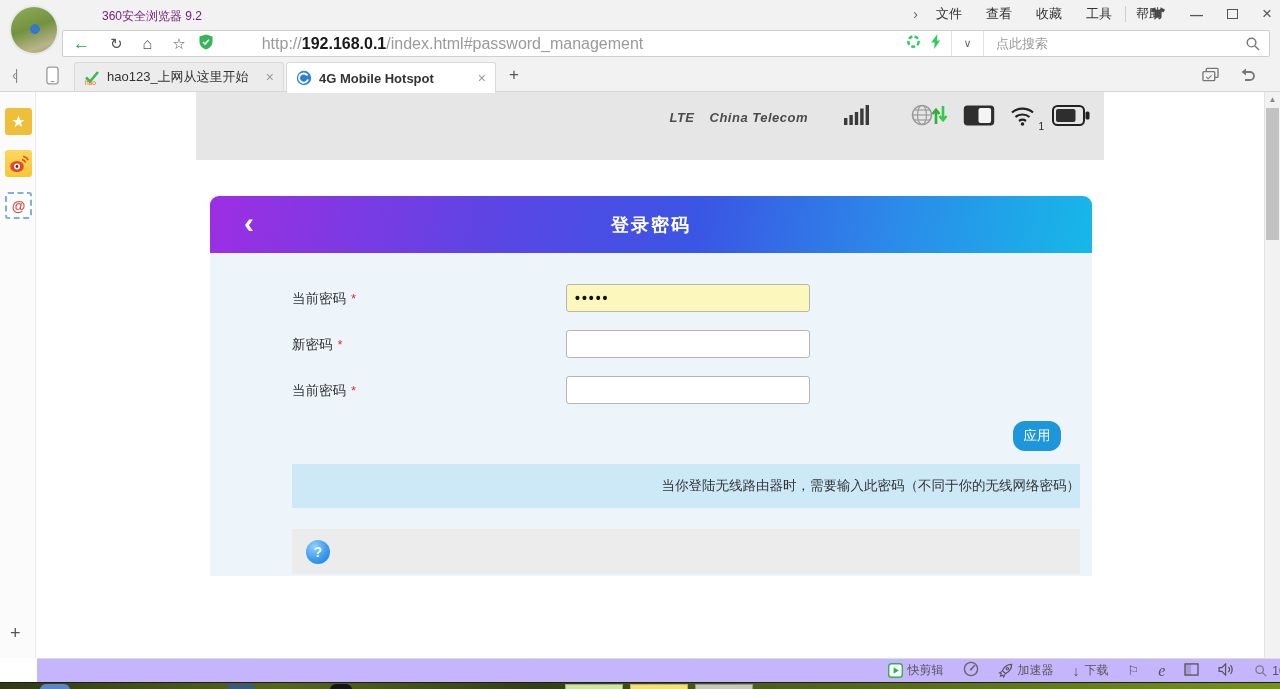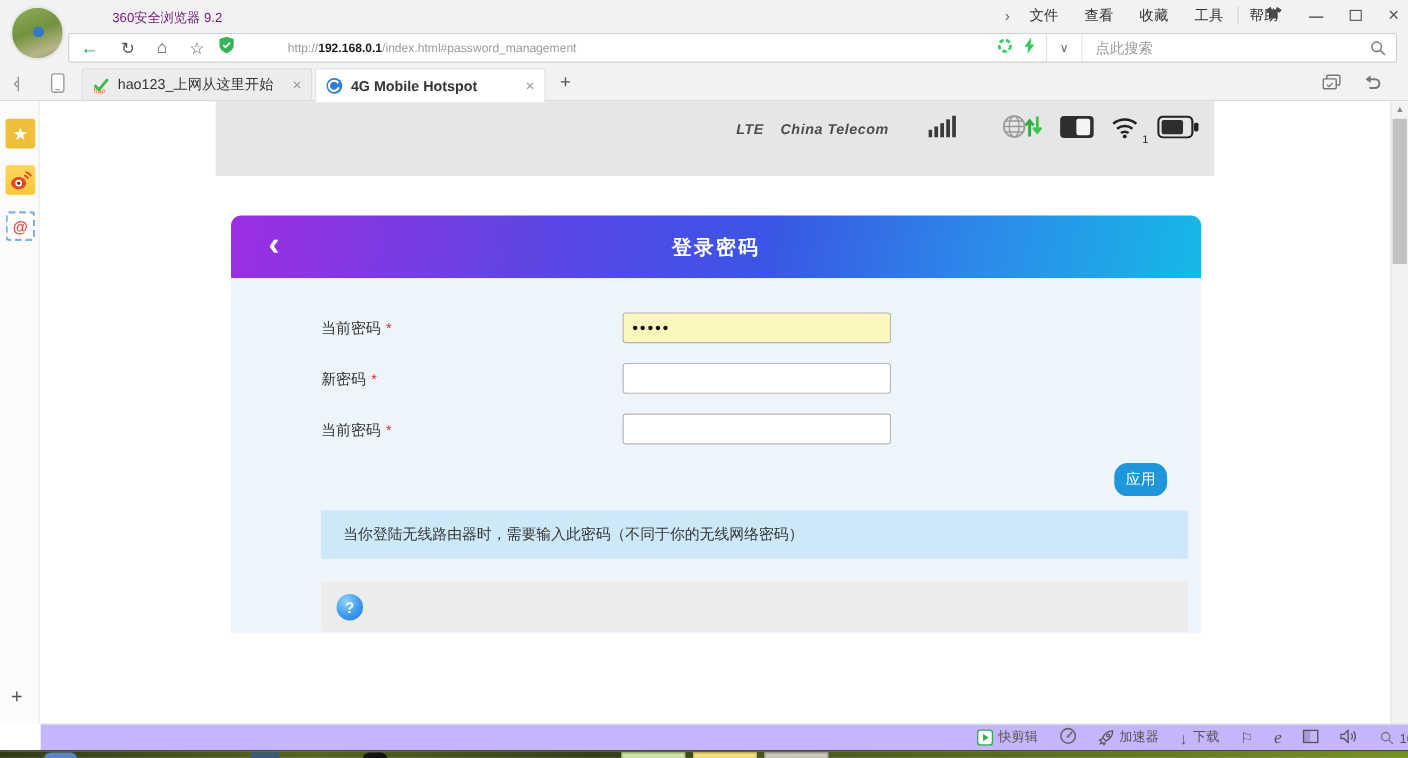--- a/index.html
+++ b/index.html
@@ -23,21 +23,21 @@
   .win-close { font-size:17px; color:#555; }
 
   .addressbar { position:absolute; left:0; top:28px; width:1280px; height:32px; background:#f2f2f2; }
   .omnibar { position:absolute; left:62px; top:2px; width:1208px; height:27px; background:#fff;
              border:1px solid #cfcfcf; border-radius:2px; display:flex; align-items:center; }
   .nav-icons { display:flex; align-items:center; gap:20px; padding:0 12px 0 10px; }
   .glyph-back { color:#15a84b; font-size:17px; font-weight:bold; }
   .glyph-refresh { color:#555; font-size:15px; }
   .glyph-home { color:#555; font-size:16px; }
   .glyph-star { color:#555; font-size:15px; }
-  .urltext { flex:1; font-size:11px; color:#9a9a9a; white-space:nowrap; overflow:hidden; margin-left:8px;padding-left:40px; }
+  .urltext { flex:1; font-size:16px; color:#9a9a9a; white-space:nowrap; overflow:hidden; margin-left:8px;padding-left:40px; }
   .urltext b { color:#1a1a1a; }
   .ext-icons { display:flex; align-items:center; gap:10px; padding-right:10px; }
   .omni-cell { display:flex; align-items:center; justify-content:center; width:32px; height:100%; border-left:1px solid #e2e2e2; color:#666; font-size:11px; }
   .search-cell { width:252px; height:100%; border-left:1px solid #e2e2e2; display:flex; align-items:center; }
   .search-input { border:none; outline:none; width:200px; font-size:13px; padding-left:12px; color:#4d7c0f; background:transparent; }
   .search-input::placeholder { color:#999; }
   .mag-cell { width:34px; display:flex; justify-content:center; }
 
   .tabbar { position:absolute; left:0; top:60px; width:1280px; height:32px; background:#f2f2f2; border-bottom:1px solid #d6d6d6; }
   .collapse-glyph { position:absolute; left:12px; top:7px; color:#888; font-size:14px; letter-spacing:-2px; }
@@ -81,21 +81,21 @@
   .banner-title { color:#fff; font-size:18px; font-weight:bold; letter-spacing:2px; }
   .formarea { position:relative; height:323px; background:#edf4fa; }
   .flabel { position:absolute; left:82px; font-size:13.5px; color:#333; }
   .req { color:#e03131; margin-left:5px; font-size:13px; }
   .finput { position:absolute; left:356px; width:244px; height:28px; border:1px solid #b5b5b5; border-radius:3px;
             padding:0 8px; font-size:14px; background:#fff; outline:none; }
   .finput.filled { background:#fbf7bd; font-weight:bold; letter-spacing:2px; color:#111; }
   .apply-btn { position:absolute; right:31px; top:168px; width:48px; height:30px; background:#1d96dc; color:#fff;
                border:none; border-radius:12px; font-size:13.5px; font-family:inherit; }
   .note-box { position:absolute; left:82px; top:211px; width:788px; height:44px; background:#cde9f8;
-              display:flex; align-items:center; padding-left:20px; font-size:13.5px; color:#333; }
+              display:flex; align-items:center; padding-left:20px; font-size:13.5px; color:#333;justify-content:flex-end; }
   .help-bar { position:absolute; left:82px; top:276px; width:788px; height:45px; background:#ececec;
               display:flex; align-items:center; padding-left:14px; }
   .qball { width:24px; height:24px; border-radius:50%; color:#fff; font-weight:bold; font-size:14px;
            text-align:center; line-height:24px;
            background:radial-gradient(circle at 35% 28%, #90d1ff 0%, #3d9bee 55%, #1a7ade 100%); }
 
   .scrollbar { position:absolute; right:0; top:0; width:16px; height:566px; background:#f2f2f2; border-left:1px solid #e3e3e3; }
   .scroll-up { position:absolute; top:3px; left:0; width:15px; text-align:center; font-size:8px; color:#888; }
   .scroll-thumb { position:absolute; top:16px; left:1px; width:13px; height:132px; background:#c2c2c2; }
 

